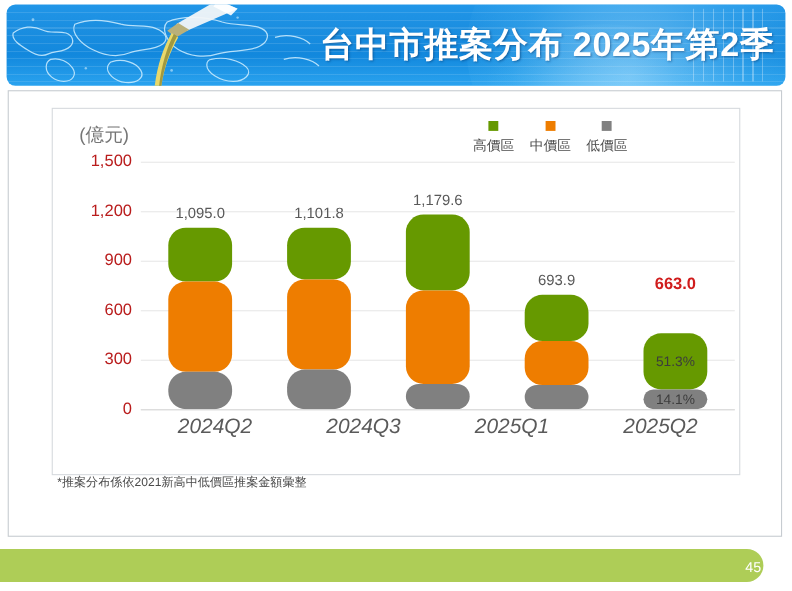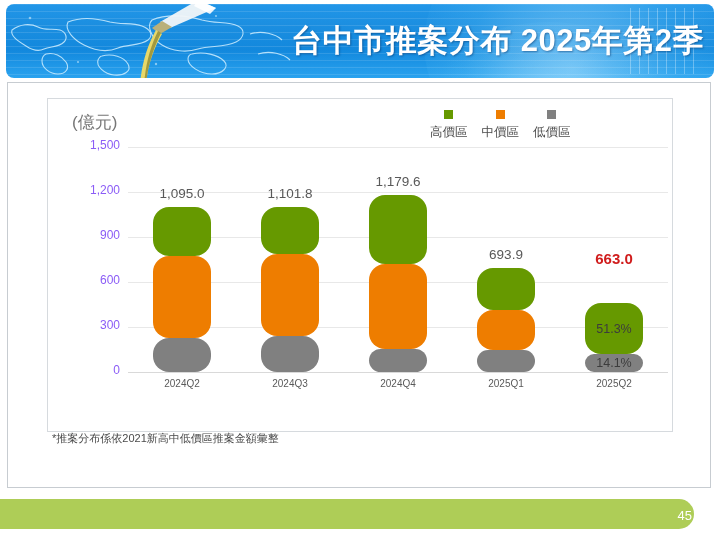--- a/index.html
+++ b/index.html
@@ -153,22 +153,22 @@
     left: 58px;
     top: 147px;
     width: 62px;
     height: 225px;
   }
   .ytick-lbl {
     position: absolute;
     right: 0;
     width: 62px;
     text-align: right;
-    font-size: 12px;
-    color: #8b5cf6;
+    font-size: 15px;
+    color: #b91c1c;
     transform: translateY(-9px);
   }
 
   .bars {
     position: absolute;
     left: 128px;
     top: 147px;
     width: 540px;
     height: 225px;
     display: flex;
@@ -230,22 +230,23 @@
   .xlabels {
     position: absolute;
     left: 128px;
     top: 378px;
     width: 540px;
     display: flex;
   }
   .xlabel {
     flex: 1 1 0;
     text-align: center;
-    font-size: 10px;
+    font-size: 19px;
     color: #5a5a5a;
+    font-style: italic;
   }
 
   .footnote {
     position: absolute;
     left: 52px;
     top: 431px;
     font-size: 11px;
     color: #4a4a4a;
     white-space: nowrap;
   }
@@ -389,21 +390,20 @@
       </div>
       <div class="total-label highlight" style="bottom: 105.45px;">663.0</div>
     </div>
   </div>
 
 <div class="xaxis-line"></div>
 
 <div class="xlabels" id="xlabels-root">
     <div class="xlabel">2024Q2</div>
     <div class="xlabel">2024Q3</div>
-    <div class="xlabel">2024Q4</div>
     <div class="xlabel">2025Q1</div>
     <div class="xlabel">2025Q2</div>
   </div>
 
 <div class="footnote">*推案分布係依2021新高中低價區推案金額彙整</div>
 
 <div class="footer-bar-inner"></div>
 <div class="page-number">45</div>
 
 </body></html>

